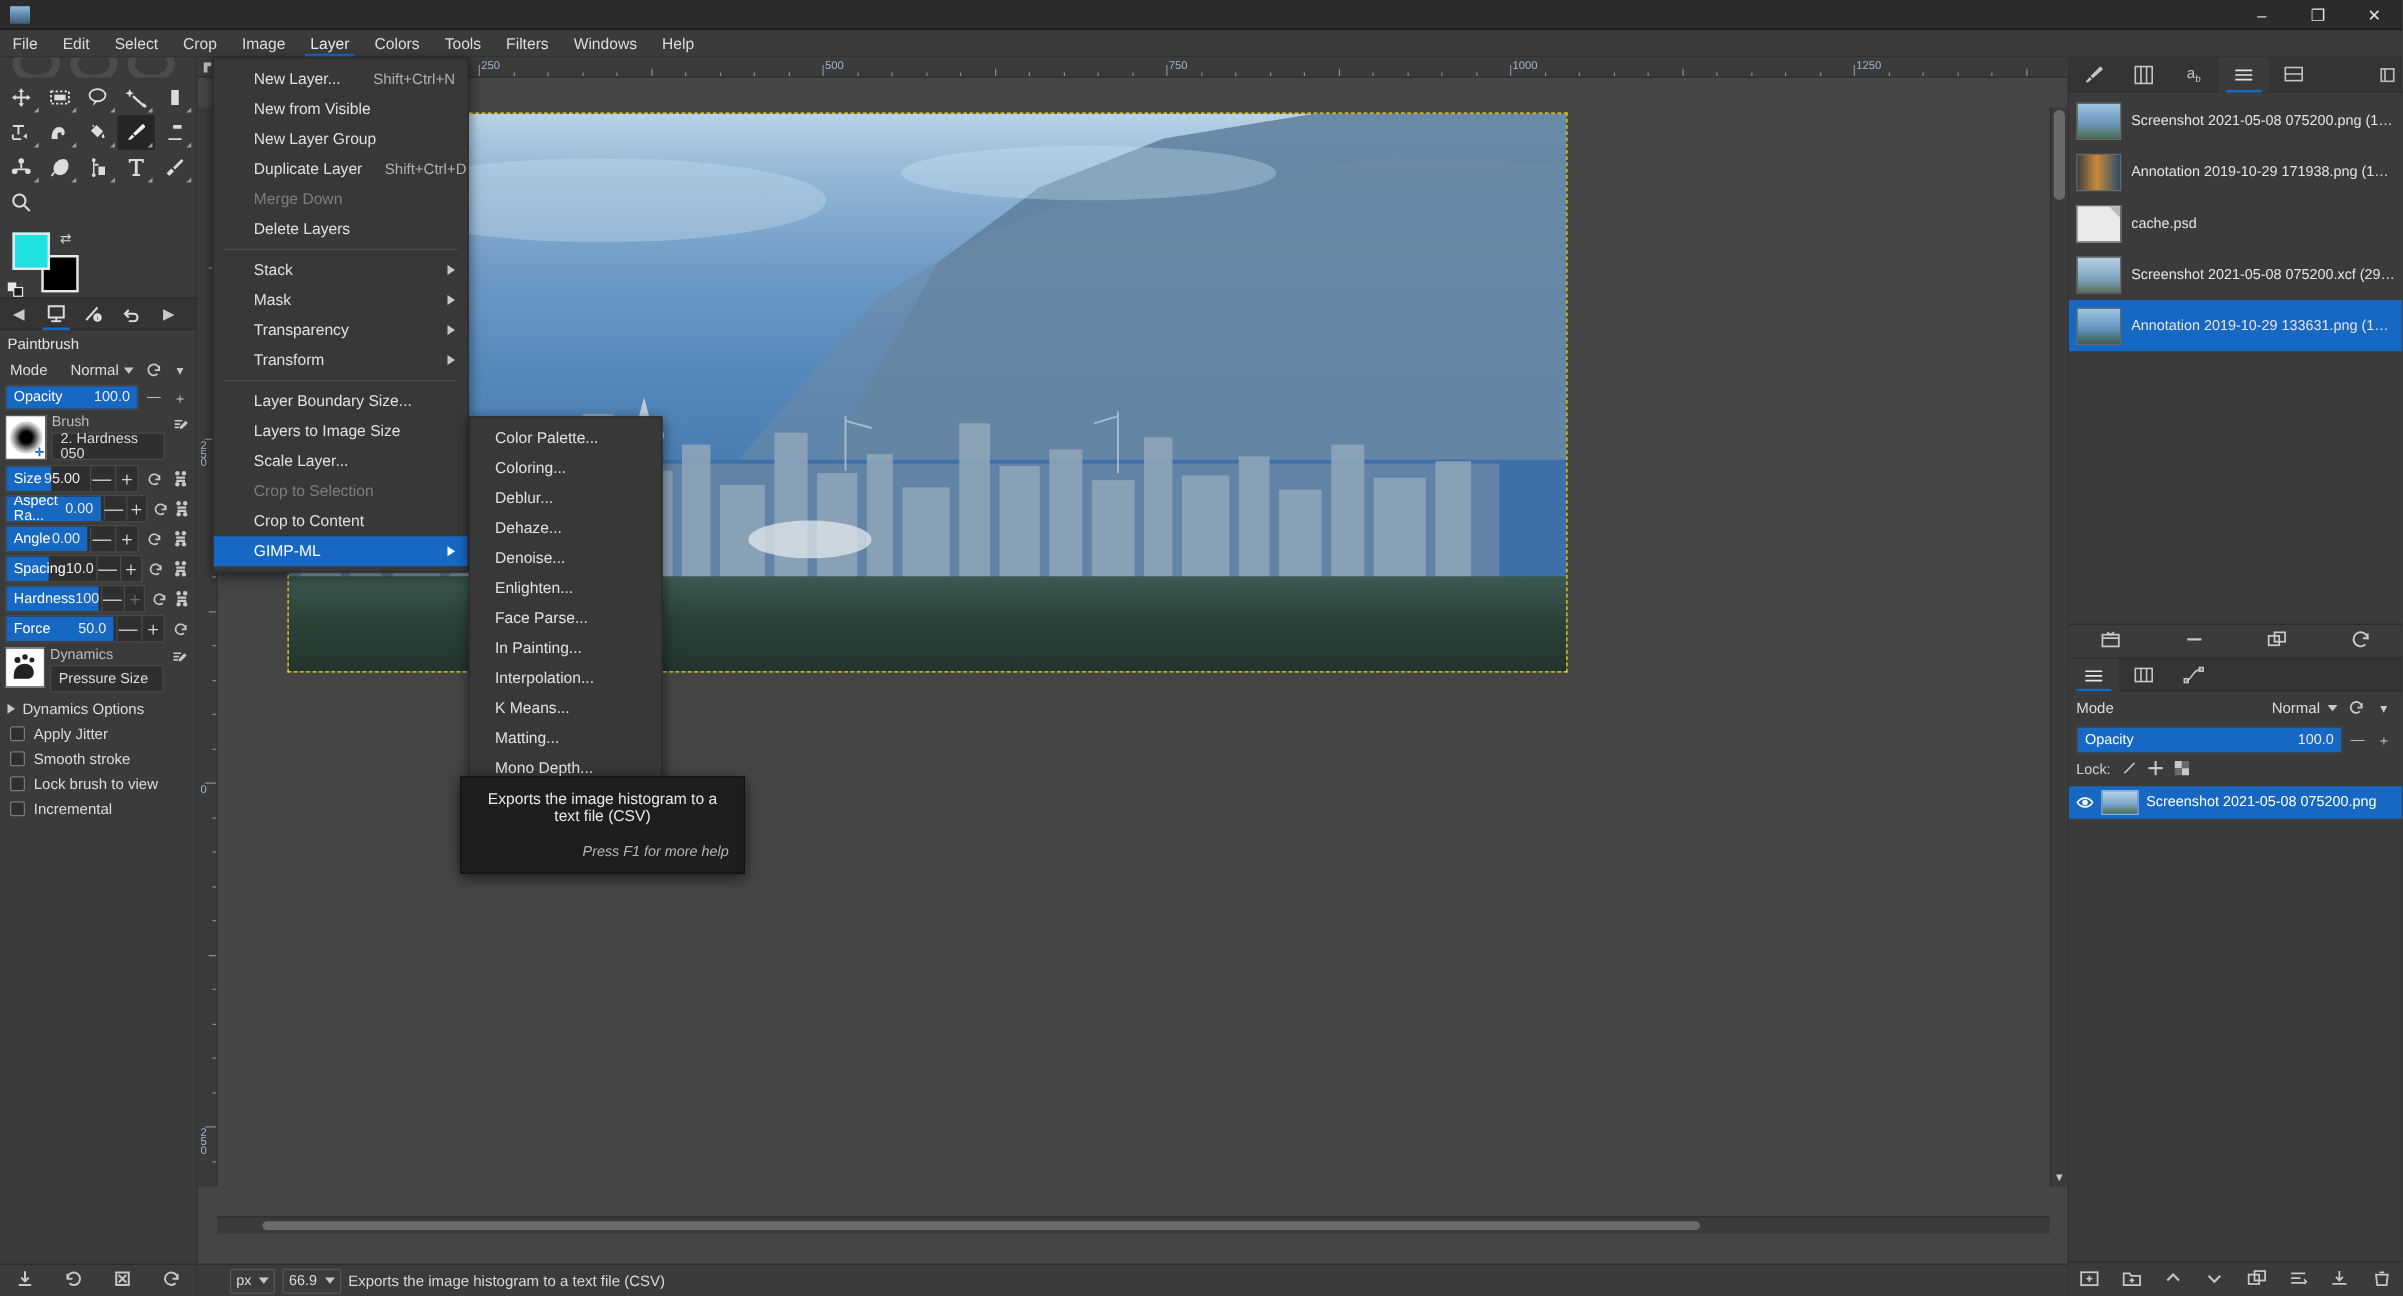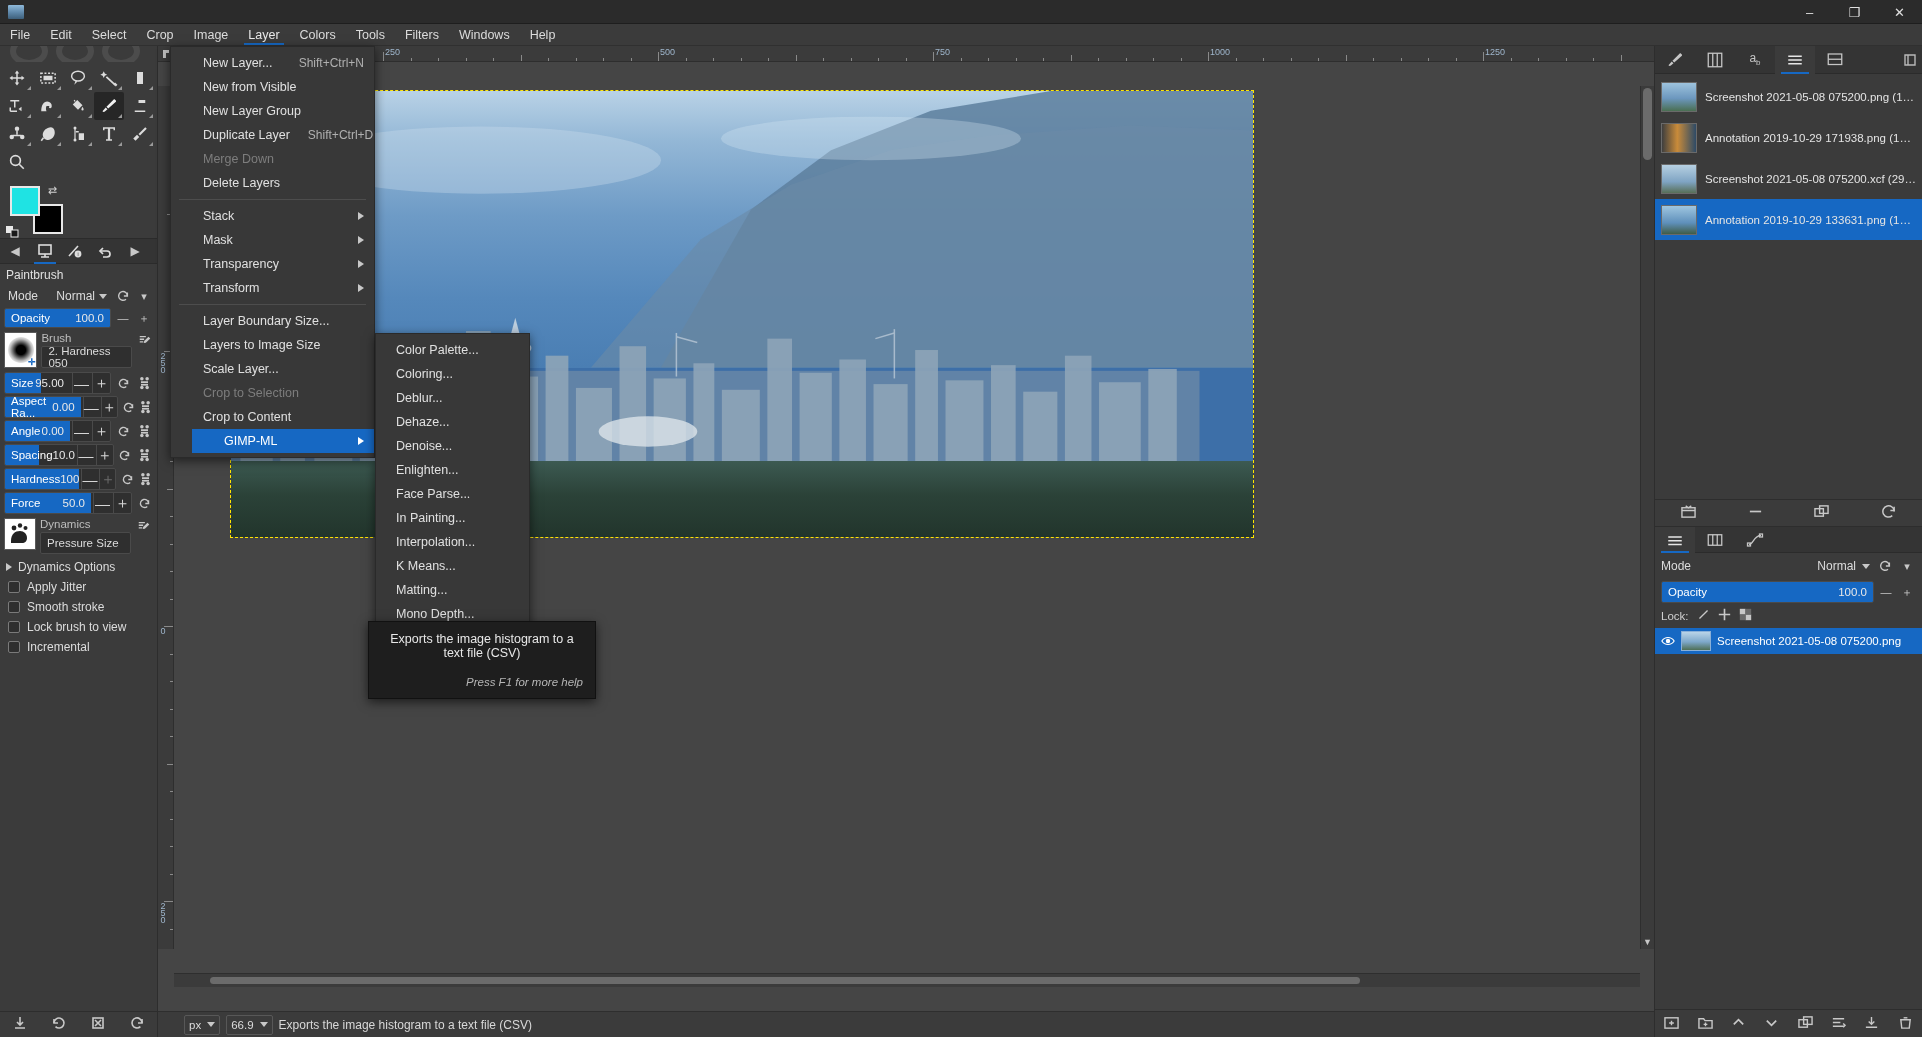--- a/index.html
+++ b/index.html
@@ -196,21 +196,21 @@
   #layers-bottom-bar { height:28px;background:#3b3b3b;display:flex;align-items:center;
                        justify-content:space-around;border-top:1px solid #2d2d2d;color:#c8c8c8; }
   
   #layer-menu {
     position:absolute;left:170px;top:46px;width:205px;background:#383838;
     border:1px solid #2a2a2a;box-shadow:0 3px 10px rgba(0,0,0,.55);z-index:60;padding:4px 0;
   }
   .menu-item { height:24px;display:flex;align-items:center;padding:0 10px 0 32px;font-size:12.5px;
                color:#e0e0e0;position:relative;white-space:nowrap; }
   .menu-item.disabled { color:#7d7d7d; }
-  .menu-item.hl { background:#1668c3;color:#fff;margin-left:21px; }
+  .menu-item.hl { background:#1668c3;color:#fff; }
   .menu-item .accel { margin-left:auto;color:#b0b0b0;font-size:12px;padding-left:18px; }
   .menu-item .arrow { margin-left:auto;width:0;height:0;
                       border-top:4px solid transparent;border-bottom:4px solid transparent;border-left:6px solid #c8c8c8; }
   .menu-item.hl .arrow { border-left-color:#fff; }
   .menu-sep { height:1px;background:#4d4d4d;margin:4px 8px; }
   #gimpml-submenu {
     position:absolute;left:375px;top:333px;width:155px;background:#383838;
     border:1px solid #2a2a2a;box-shadow:0 3px 10px rgba(0,0,0,.55);z-index:61;padding:4px 0;
   }
   #gimpml-submenu .menu-item { padding-left:20px; }
@@ -942,20 +942,24 @@
     <div id="images-list">
       <div class="img-item">
         <div class="img-thumb" style="background:linear-gradient(180deg,#9dc3dd 0%,#6c97be 55%,#4a6f52 100%);"></div>
         <div class="img-name">Screenshot 2021-05-08 075200.png (1878 × 818)</div>
       </div>
       <div class="img-item">
         <div class="img-thumb" style="background:linear-gradient(90deg,#3f3f3f 0%,#c98b3a 45%,#2d4a66 100%);"></div>
         <div class="img-name">Annotation 2019-10-29 171938.png (1920 × 1080)</div>
       </div>
       <div class="img-item">
+        <div class="img-thumb doc"></div>
+        <div class="img-name">cache.psd</div>
+      </div>
+      <div class="img-item">
         <div class="img-thumb" style="background:linear-gradient(180deg,#b6d0e2 0%,#7fa4c3 60%,#586f57 100%);"></div>
         <div class="img-name">Screenshot 2021-05-08 075200.xcf (298 × 282)</div>
       </div>
       <div class="img-item sel">
         <div class="img-thumb" style="background:linear-gradient(180deg,#9fc6e0 0%,#5f90bb 60%,#3f5d48 100%);"></div>
         <div class="img-name">Annotation 2019-10-29 133631.png (1920 × 1080)</div>
       </div>
     </div>
 
     <div class="dock-toolbar">

